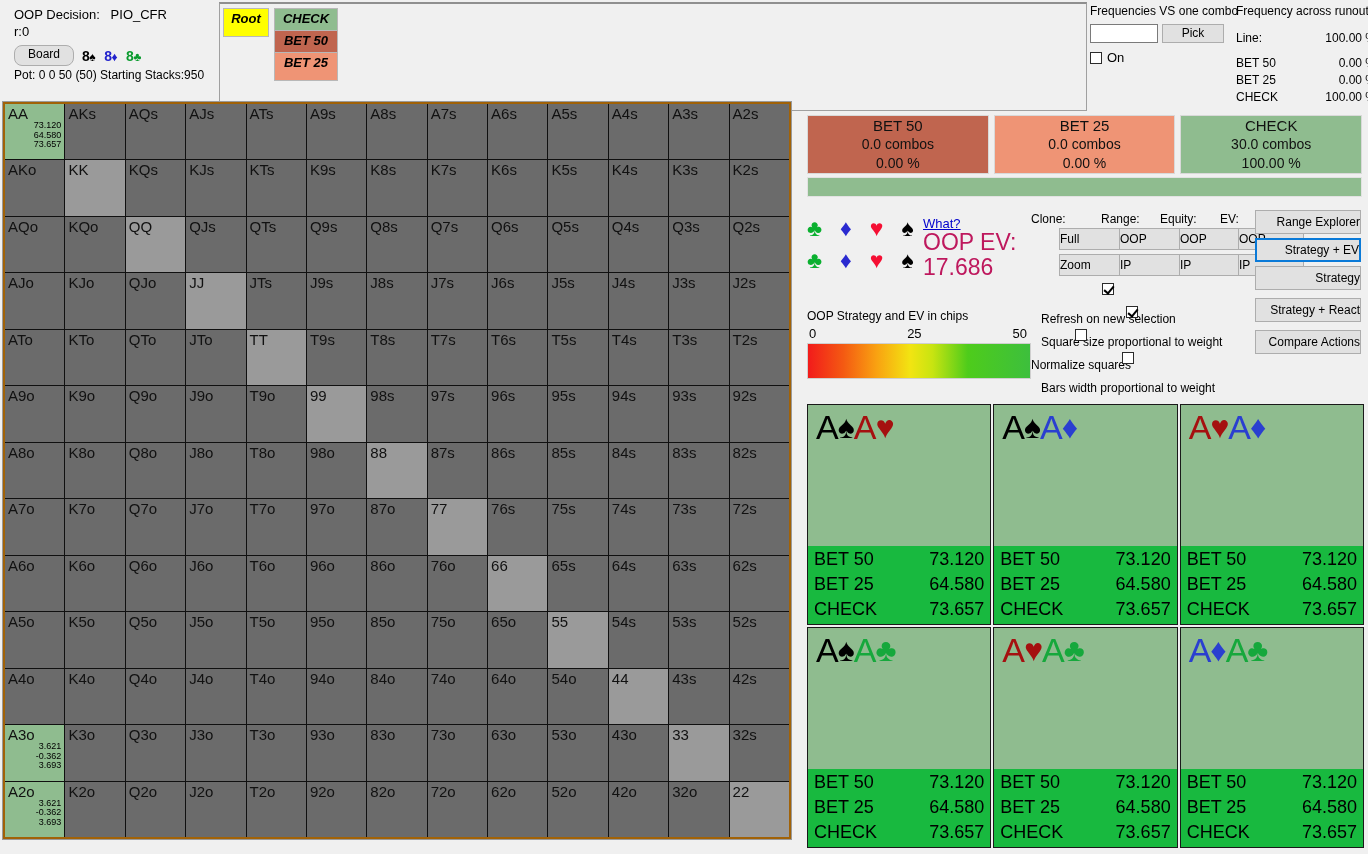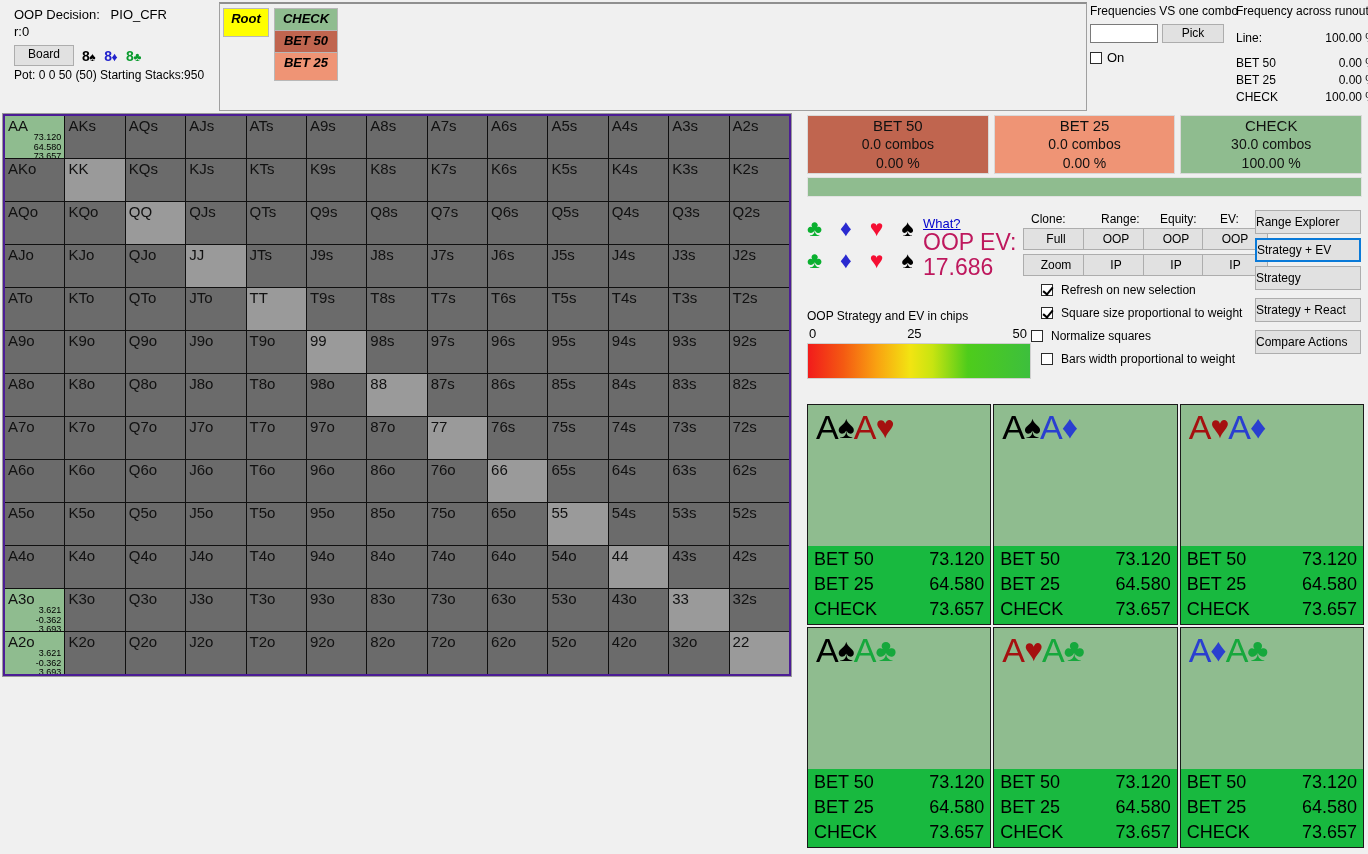--- a/index.html
+++ b/index.html
@@ -13,21 +13,21 @@
   .app{position:relative;width:1368px;height:854px;}
 
   
   .topbar{position:absolute;left:8px;top:0;width:1368px;height:110px;background:#f0f0f0;}
 
   .info-block{position:absolute;left:6px;top:6px;width:200px;}
   .info-line{font-size:13px;line-height:17px;white-space:nowrap;}
   .board-row{display:flex;align-items:center;gap:8px;margin-top:5px;}
   .btn-board{
     width:58px;height:19px;line-height:17px;text-align:center;font-size:12px;
-    background:#e1e1e1;border:1px solid #adadad;border-radius:0;color:#000;
+    background:#e1e1e1;border:1px solid #adadad;border-radius:8px;color:#000;
   }
   .cards{display:flex;gap:9px;font-size:14px;font-weight:bold;letter-spacing:-0.5px;}
   .card-s{color:#000;}
   .card-d{color:#2222cc;}
   .card-c{color:#0a9b2e;}
   .pot-line{margin-top:2px;font-size:12px;white-space:nowrap;}
 
   
   .tree-panel{
     position:absolute;left:211px;top:2px;width:866px;height:106px;
@@ -61,22 +61,22 @@
     content:"";position:absolute;left:3px;top:0px;width:4px;height:8px;
     border:solid #000;border-width:0 2px 2px 0;transform:rotate(40deg);
   }
   .freq-right{position:absolute;left:149px;top:2px;width:140px;}
   .fr-title{font-size:12px;white-space:nowrap;}
   .fr-row{display:flex;justify-content:space-between;font-size:12px;line-height:17px;}
   .fr-gap{height:8px;}
 
   
   .matrix-wrap{
-    position:absolute;left:2px;top:113px;width:790px;height:564px;
-    background:#4c1d95;border:1px solid #9a9a9a;box-sizing:border-box;padding:2px;
+    position:absolute;left:2px;top:101px;width:790px;height:739px;
+    background:#a16207;border:1px solid #9a9a9a;box-sizing:border-box;padding:2px;
   }
   .matrix{display:grid;grid-template-columns:repeat(13,1fr);grid-template-rows:repeat(13,1fr);
     width:100%;height:100%;gap:1px;background:#101010;}
   .cell{position:relative;background:#6b6b6b;overflow:hidden;}
   .cell.pair{background:#9a9a9a;}
   .cell.sel{background:#8fbc8f;}
   .cell-label{position:absolute;left:3px;top:1px;font-size:15px;color:#111;line-height:17px;}
   .cell.sel .cell-label{color:#111;}
   .cell-evs{position:absolute;right:3px;top:17px;text-align:right;
     font-size:9px;line-height:9.5px;color:#000;}
@@ -114,30 +114,30 @@
   .strat-cap{position:absolute;left:4px;top:103px;font-size:12px;white-space:nowrap;}
   .scale-row{position:absolute;left:6px;top:120px;width:218px;display:flex;
     justify-content:space-between;font-size:13px;}
   .gradient{position:absolute;left:4px;top:137px;width:224px;height:36px;
     border:1px solid #cfcfcf;box-sizing:border-box;
     background:linear-gradient(to right,#f21b1b 0%,#f45a12 16%,#f9a211 31%,#f2e412 46%,
       #c8e411 56%,#4ecc1b 72%,#3dbf3d 100%);}
 
   .clone-head{position:absolute;top:6px;font-size:12px;}
   .mini-btn{
-    position:absolute;width:66px;height:22px;line-height:20px;text-align:center;
+    position:absolute;width:66px;height:22px;line-height:20px;
+    font-size:12px;background:#e1e1e1;border:1px solid #adadad;box-sizing:border-box;margin-left:36px;
+  }
+  .side-btn{
+    position:absolute;left:1257px;width:106px;height:24px;line-height:22px;text-align:right;
     font-size:12px;background:#e1e1e1;border:1px solid #adadad;box-sizing:border-box;
   }
-  .side-btn{
-    position:absolute;left:1257px;width:106px;height:24px;line-height:22px;text-align:left;
-    font-size:12px;background:#e1e1e1;border:1px solid #adadad;box-sizing:border-box;
-  }
   .side-btn.active{border:2px solid #0a7ad8;line-height:20px;}
-  .opt-row{position:absolute;display:flex;align-items:center;gap:8px;font-size:12px;
-    white-space:nowrap;}
+  .opt-row{position:absolute;display:flex;align-items:center;gap:17px;font-size:12px;
+    white-space:nowrap;flex-direction:column;}
 
   
   .combos{position:absolute;left:4px;top:293px;width:557px;height:444px;
     display:grid;grid-template-columns:repeat(3,1fr);grid-template-rows:repeat(2,1fr);
     gap:2px;background:#f0f0f0;}
   .combo{position:relative;background:#8fbc8f;border:1px solid #1a1a1a;box-sizing:border-box;
     overflow:hidden;}
   .combo-cards{position:absolute;left:8px;top:2px;display:flex;align-items:center;
     font-size:34px;line-height:40px;letter-spacing:-1px;}
   .cc-rank{font-weight:normal;}

